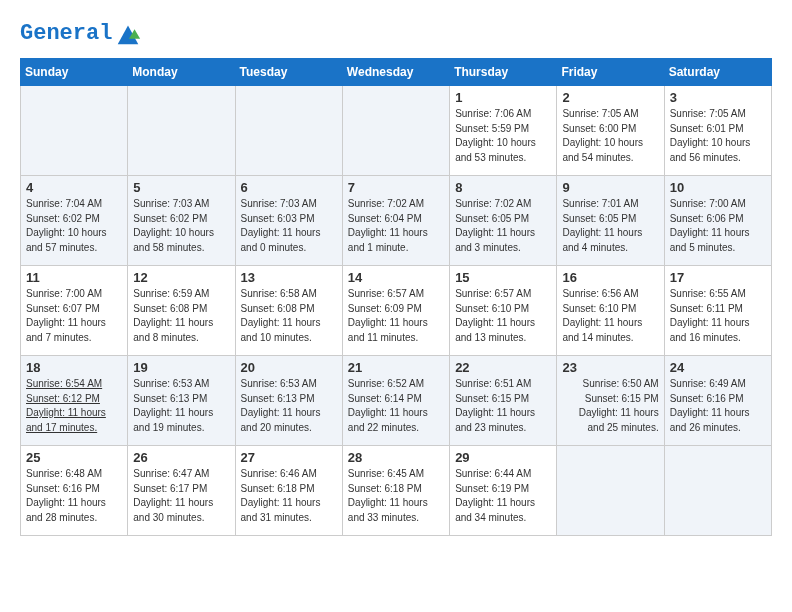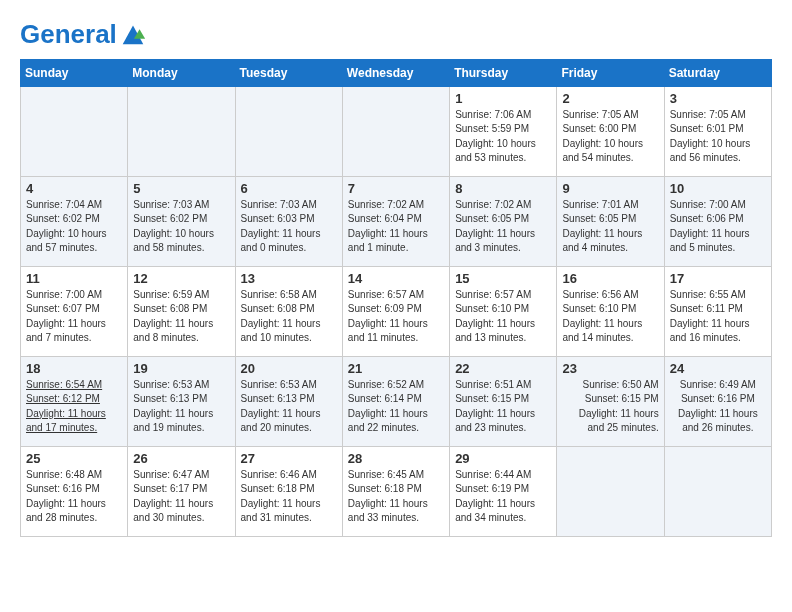--- a/index.html
+++ b/index.html
@@ -14,24 +14,25 @@
       display: flex;
       justify-content: space-between;
       align-items: flex-start;
       margin-bottom: 10px;
     }
     .logo {
       display: flex;
       align-items: center;
     }
     .logo-text {
-      font-size: 26px;
+      font-size: 22px;
       font-weight: bold;
       color: #333;
       line-height: 1.1;
+      font-family: Liberation Mono, monospace;
     }
     .logo-text span {
       color: #1a73c7;
     }
     .logo-icon {
       width: 28px;
       height: 28px;
       margin-left: 2px;
     }
     .title-block {
@@ -291,21 +292,21 @@
         </td>
         <td>
           <span class="day-num">23</span>
           <div class="cell-info" style="white-space: pre-line; text-align: right;">Sunrise: 6:50 AM
 Sunset: 6:15 PM
 Daylight: 11 hours
 and 25 minutes.</div>
         </td>
         <td>
           <span class="day-num">24</span>
-          <div class="cell-info" style="white-space: pre-line; text-align: center;">Sunrise: 6:49 AM
+          <div class="cell-info" style="white-space: pre-line;">Sunrise: 6:49 AM
 Sunset: 6:16 PM
 Daylight: 11 hours
 and 26 minutes.</div>
         </td>
       </tr>
       <tr>
         <td>
           <span class="day-num">25</span>
           <div class="cell-info" style="white-space: pre-line;">Sunrise: 6:48 AM
 Sunset: 6:16 PM

